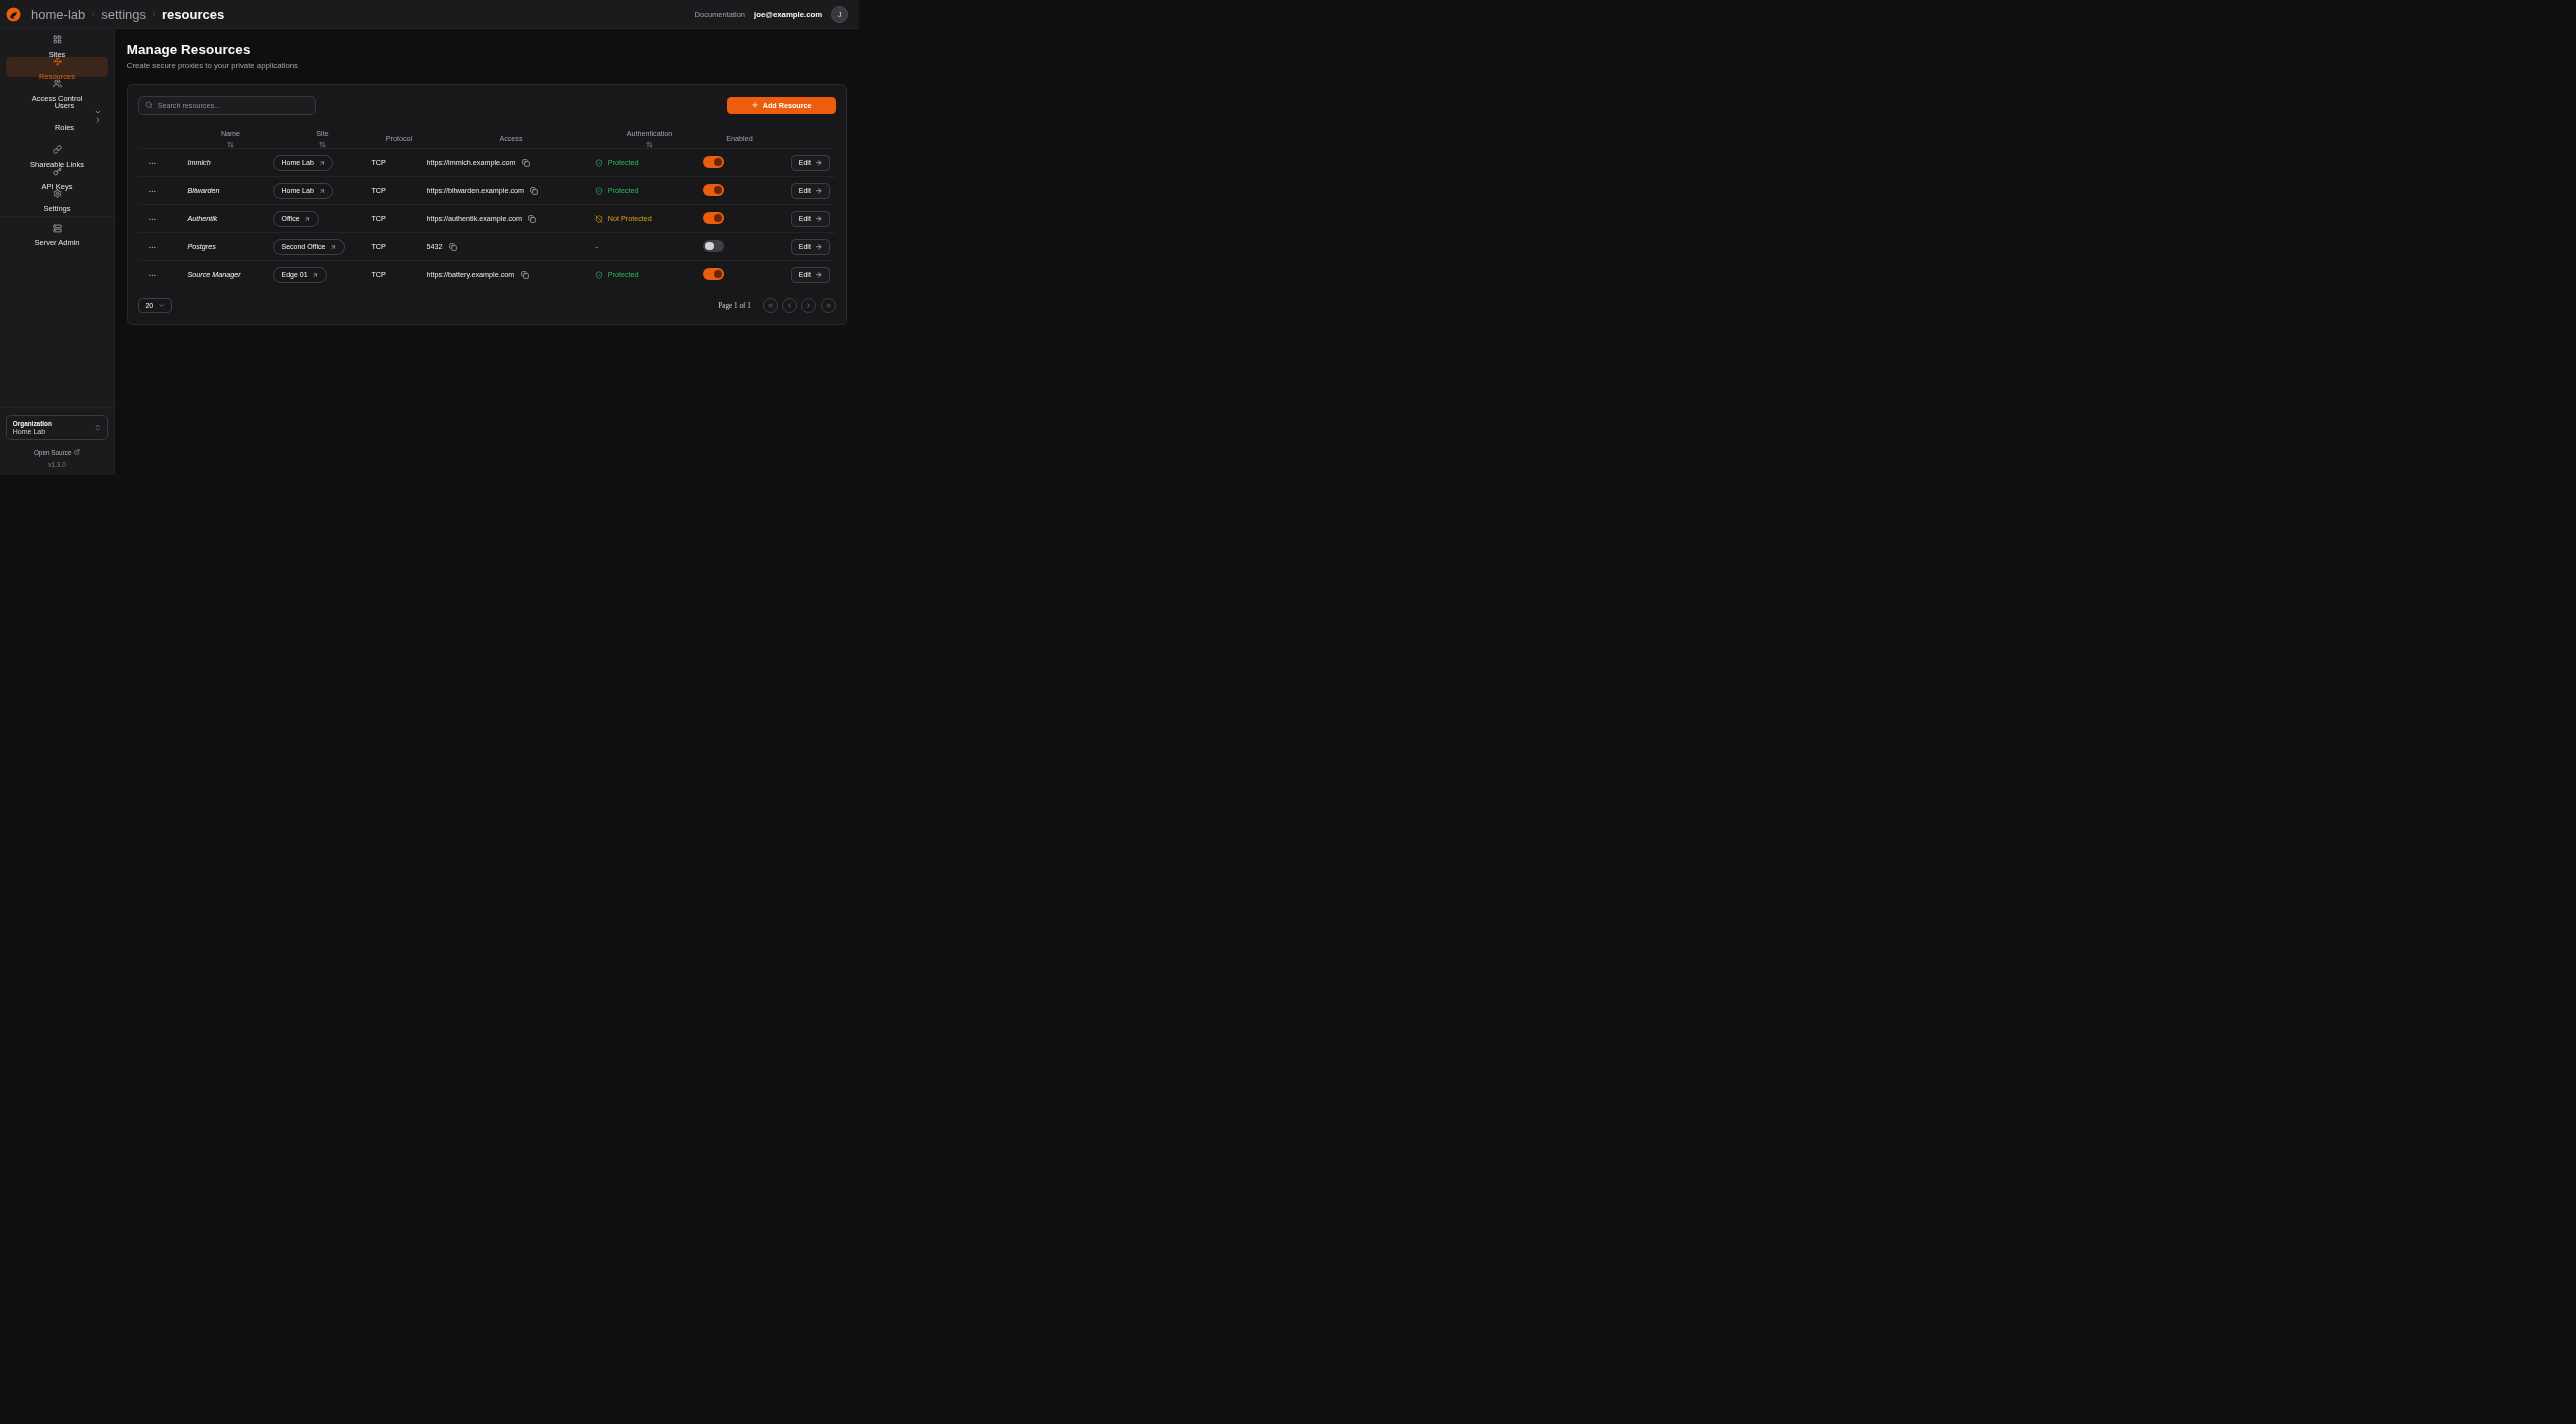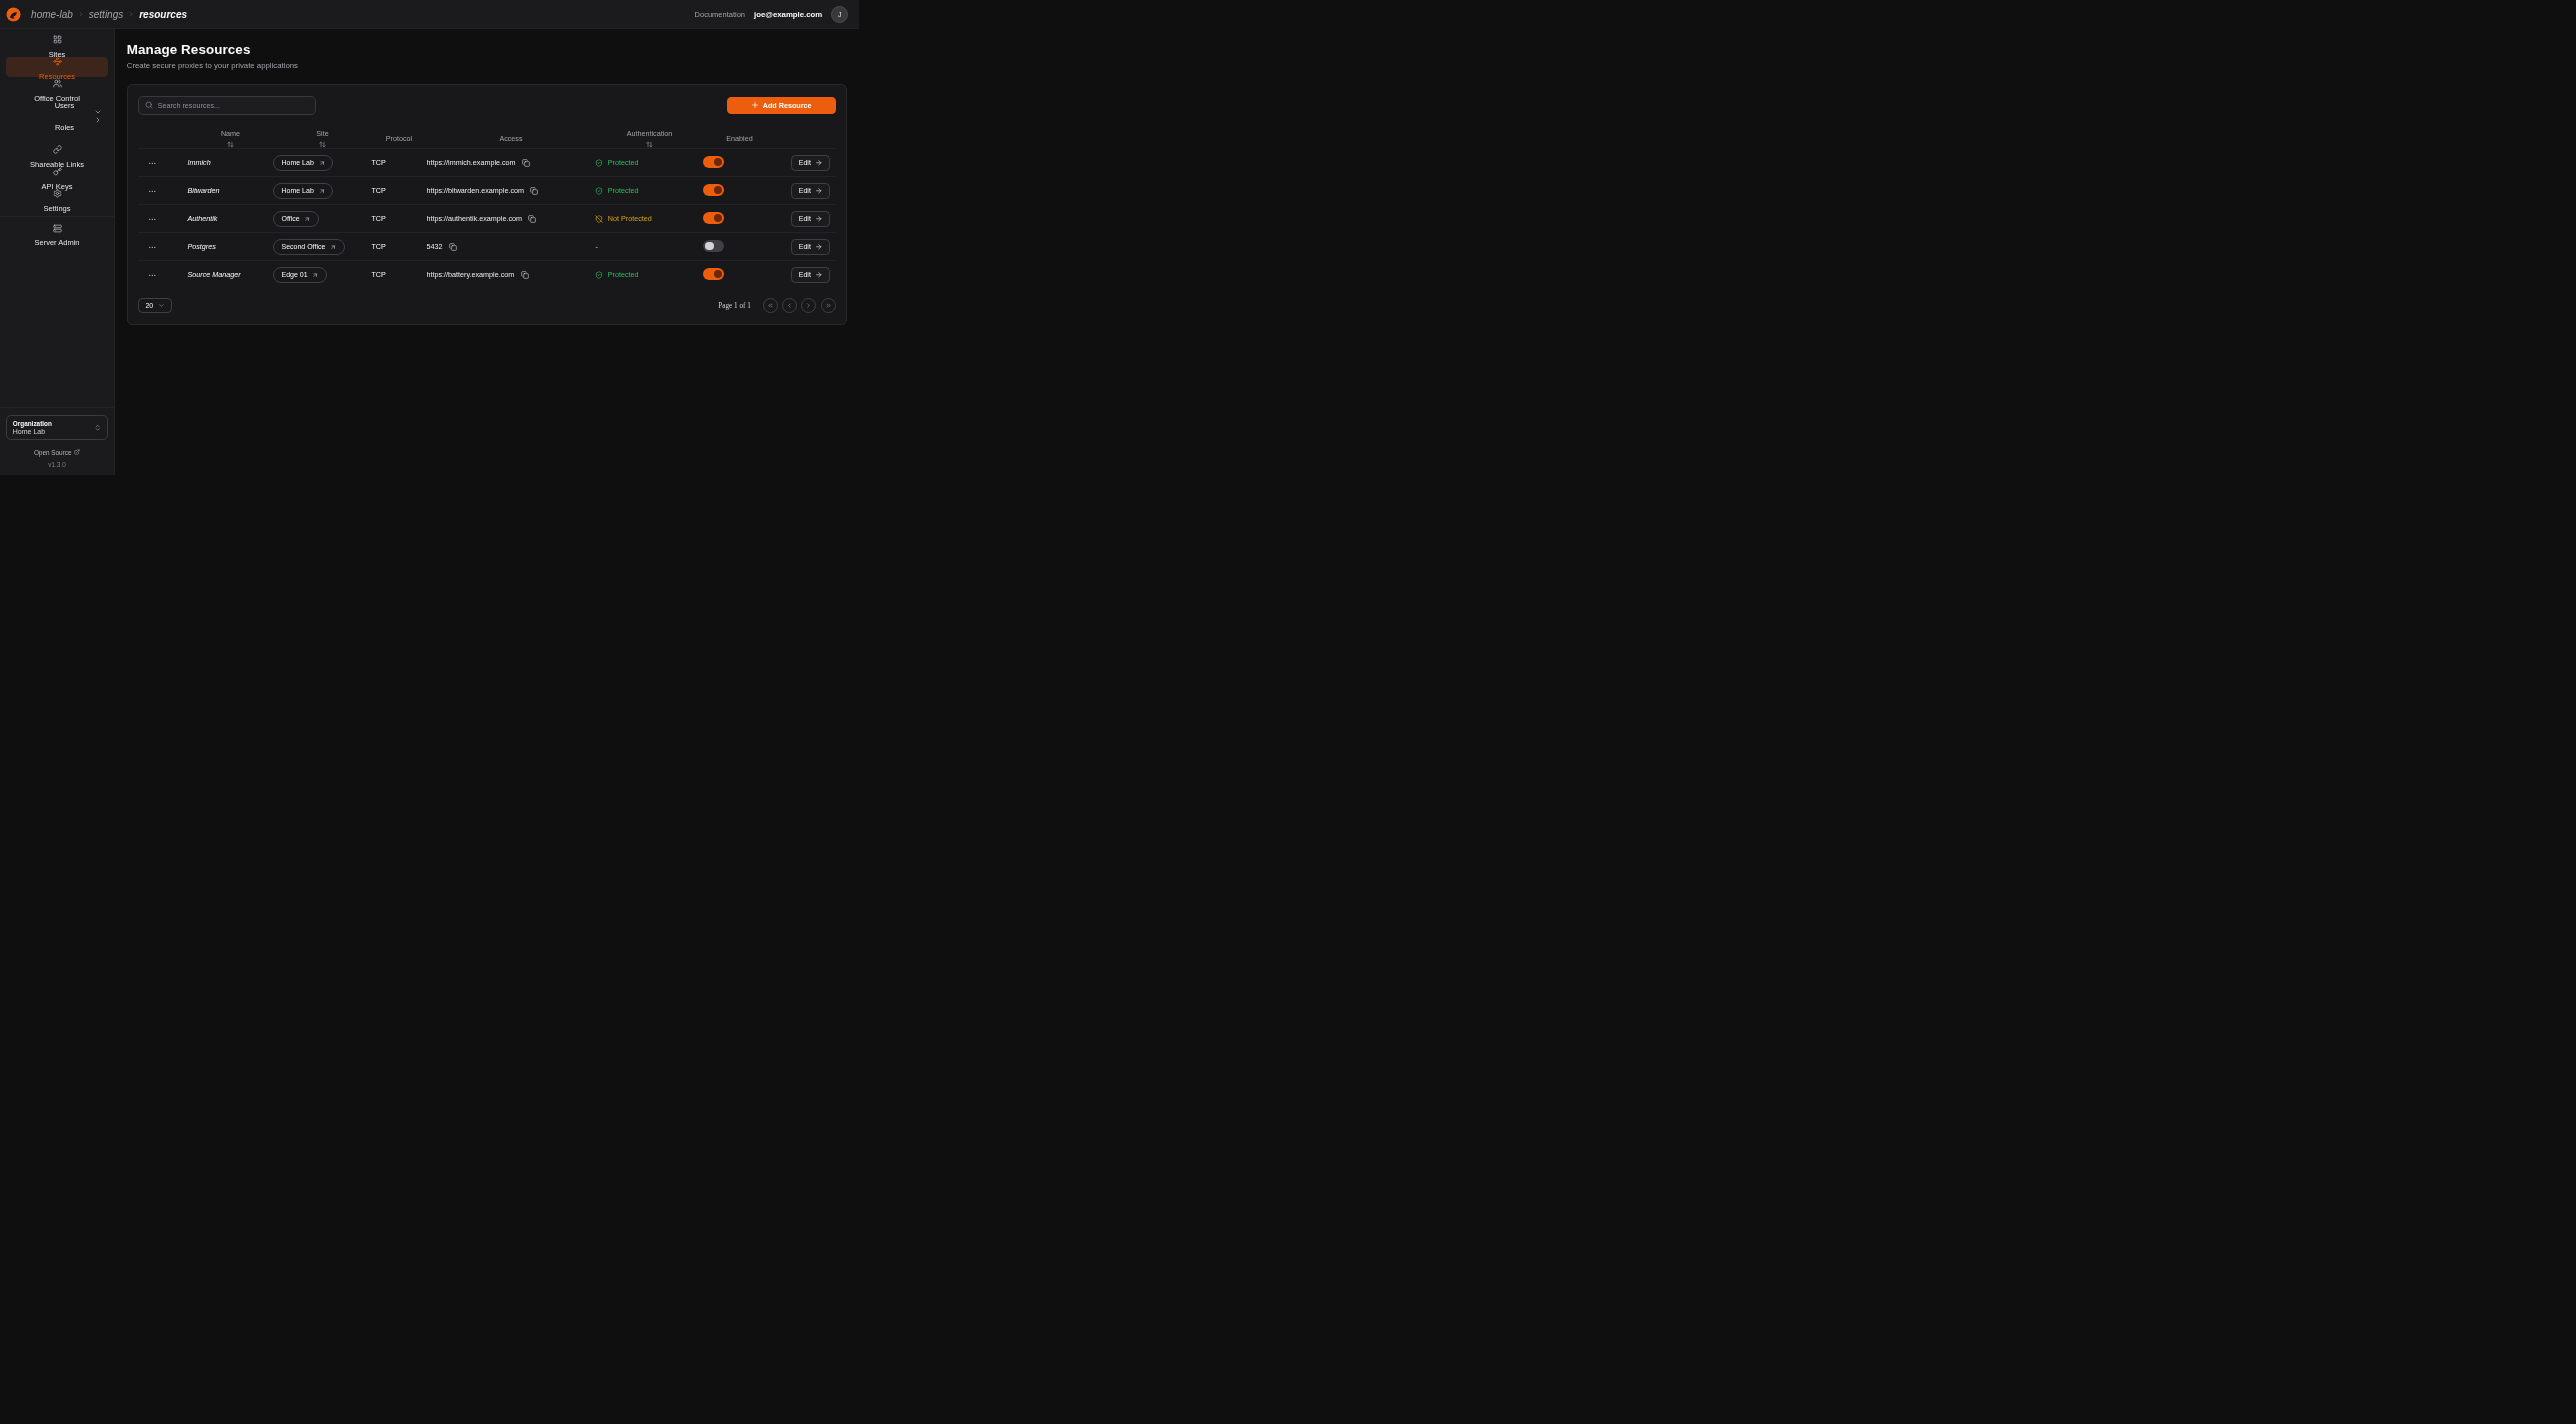--- a/index.html
+++ b/index.html
@@ -20,21 +20,21 @@
   html,body{background:var(--bg);}
   body{width:859px;height:475px;overflow:hidden;color:var(--text);}
   svg{display:block;flex:none;}
   button{background:none;border:none;color:inherit;cursor:pointer;font-family:inherit;}
 
   
   .topbar{height:29px;background:var(--panel);border-bottom:0.5px solid var(--border-soft);
     display:flex;align-items:center;justify-content:space-between;padding:0 10.7px 0 6.4px;}
   .topbar-left{display:flex;align-items:center;gap:9.7px;}
   .logo{width:15px;height:15px;border-radius:50%;}
-  .breadcrumb{display:flex;align-items:center;gap:4.8px;font-size:10px;font-style:italic;}
+  .breadcrumb{display:flex;align-items:center;gap:4.8px;font-size:13px;}
   .crumb{color:var(--muted);text-decoration:none;}
   .crumb.current{color:var(--text);font-weight:700;}
   .crumb-sep{color:#6b6b70;}
   .topbar-right{display:flex;align-items:center;gap:9px;}
   .doc-link{color:var(--muted);font-size:7.5px;text-decoration:none;}
   .user-email{color:var(--text);font-size:7.8px;font-weight:700;}
   .avatar{width:17px;height:17px;border-radius:50%;background:#39393d;border:0.5px solid #4a4a4f;
     display:flex;align-items:center;justify-content:center;font-size:7px;color:#e4e4e7;}
 
   
@@ -183,21 +183,21 @@
       </div>
       <div class="nav-item">
         <span class="nicon">
             <svg width="9" height="9" viewBox="0 0 24 24" fill="none" stroke="currentColor" stroke-width="2" stroke-linecap="round" stroke-linejoin="round">
               <path d="M16 21v-2a4 4 0 0 0-4-4H6a4 4 0 0 0-4 4v2"></path>
               <circle cx="9" cy="7" r="4"></circle>
               <path d="M22 21v-2a4 4 0 0 0-3-3.87"></path>
               <path d="M16 3.13a4 4 0 0 1 0 7.75"></path>
             </svg>
           </span>
-        <span class="nlabel">Office Control</span>
+        <span class="nlabel">Access Control</span>
         <span class="ntrail">
             <svg width="8" height="8" viewBox="0 0 24 24" fill="none" stroke="currentColor" stroke-width="2" stroke-linecap="round" stroke-linejoin="round">
               <path d="m6 9 6 6 6-6"></path>
             </svg>
           </span>
       </div>
       <div class="nav-item sub">
         <span class="nlabel">Users</span>
         <span class="ntrail">
             <svg width="8" height="8" viewBox="0 0 24 24" fill="none" stroke="currentColor" stroke-width="2" stroke-linecap="round" stroke-linejoin="round">

